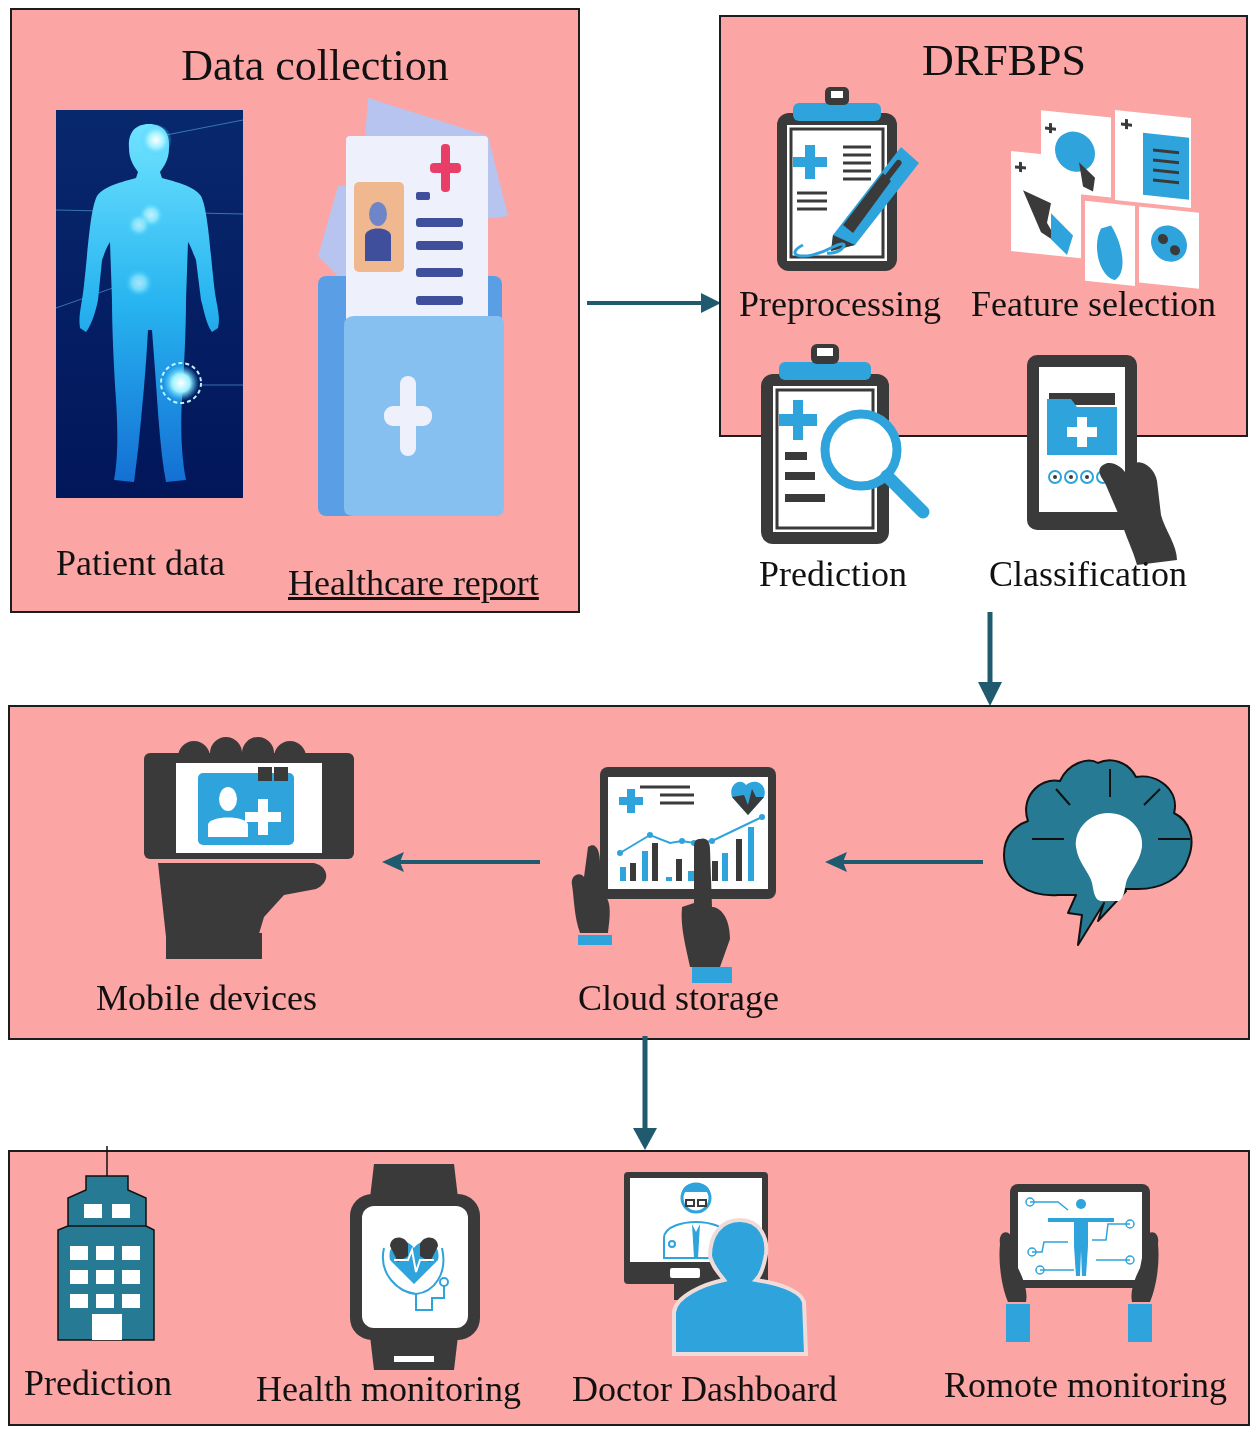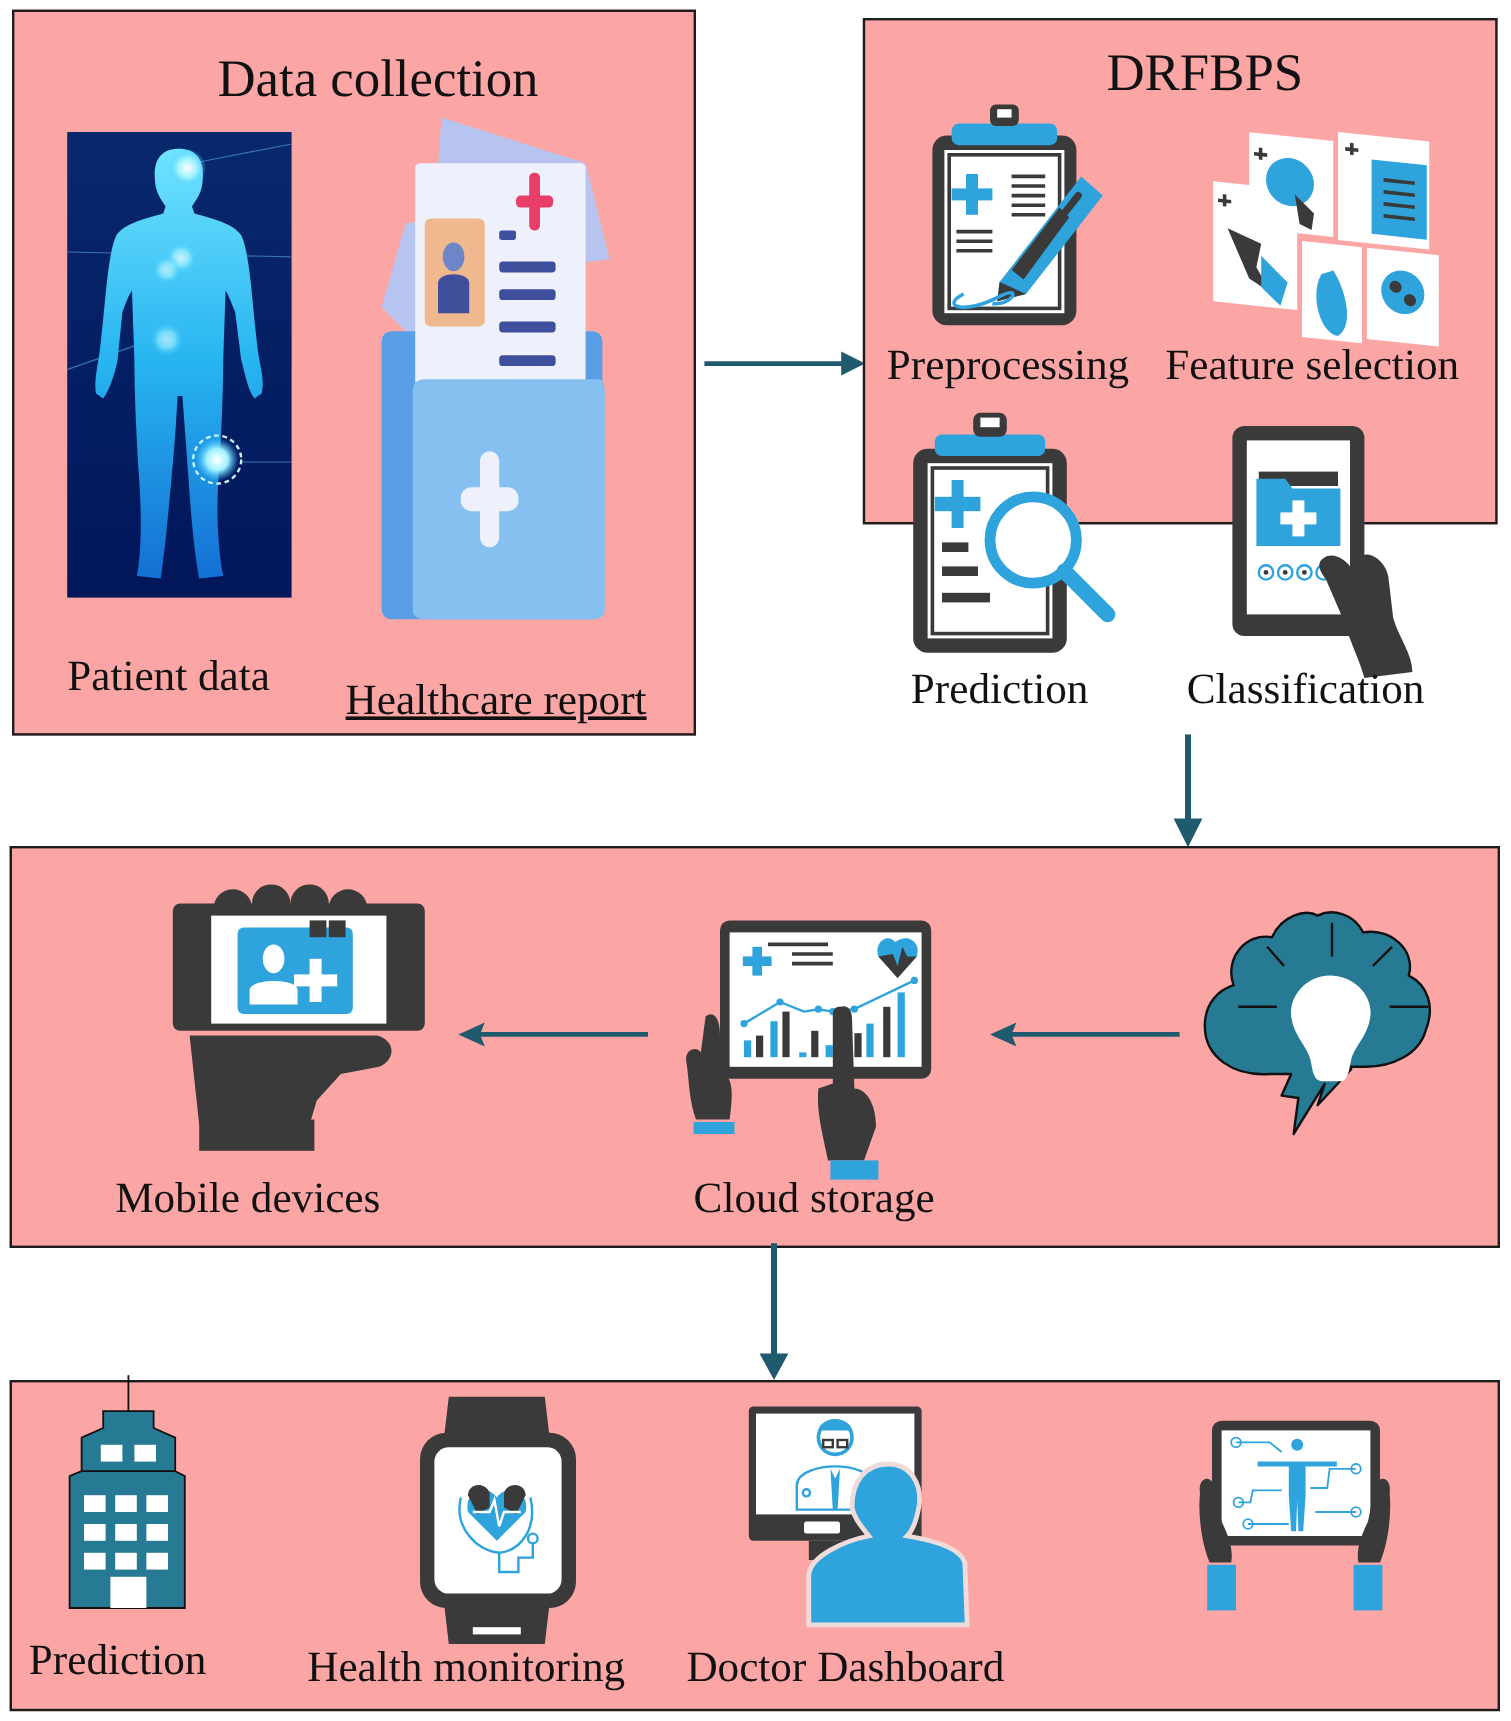--- a/index.html
+++ b/index.html
@@ -387,13 +387,14 @@
       <path d="M4 60 C2 48 12 44 16 54 L22 84 C28 96 32 108 30 118 L12 118 C6 104 2 80 4 60 Z" fill="#3a3a3a"></path>
       <path d="M162 60 C164 48 154 44 150 54 L144 84 C138 96 134 108 136 118 L154 118 C160 104 164 80 162 60 Z" fill="#3a3a3a"></path>
       <rect x="10" y="120" width="24" height="38" fill="#2ea3dc"></rect>
       <rect x="132" y="120" width="24" height="38" fill="#2ea3dc"></rect>
     </svg>
   </div>
 
   <div class="label" style="left:14px;top:210px;">Prediction</div>
   <div class="label" style="left:246px;top:216px;">Health monitoring</div>
   <div class="label" style="left:562px;top:216px;">Doctor Dashboard</div>
+  <div class="label" style="left:934px;top:212px;">Romote monitoring</div>
 </div>
 
 </body></html>

